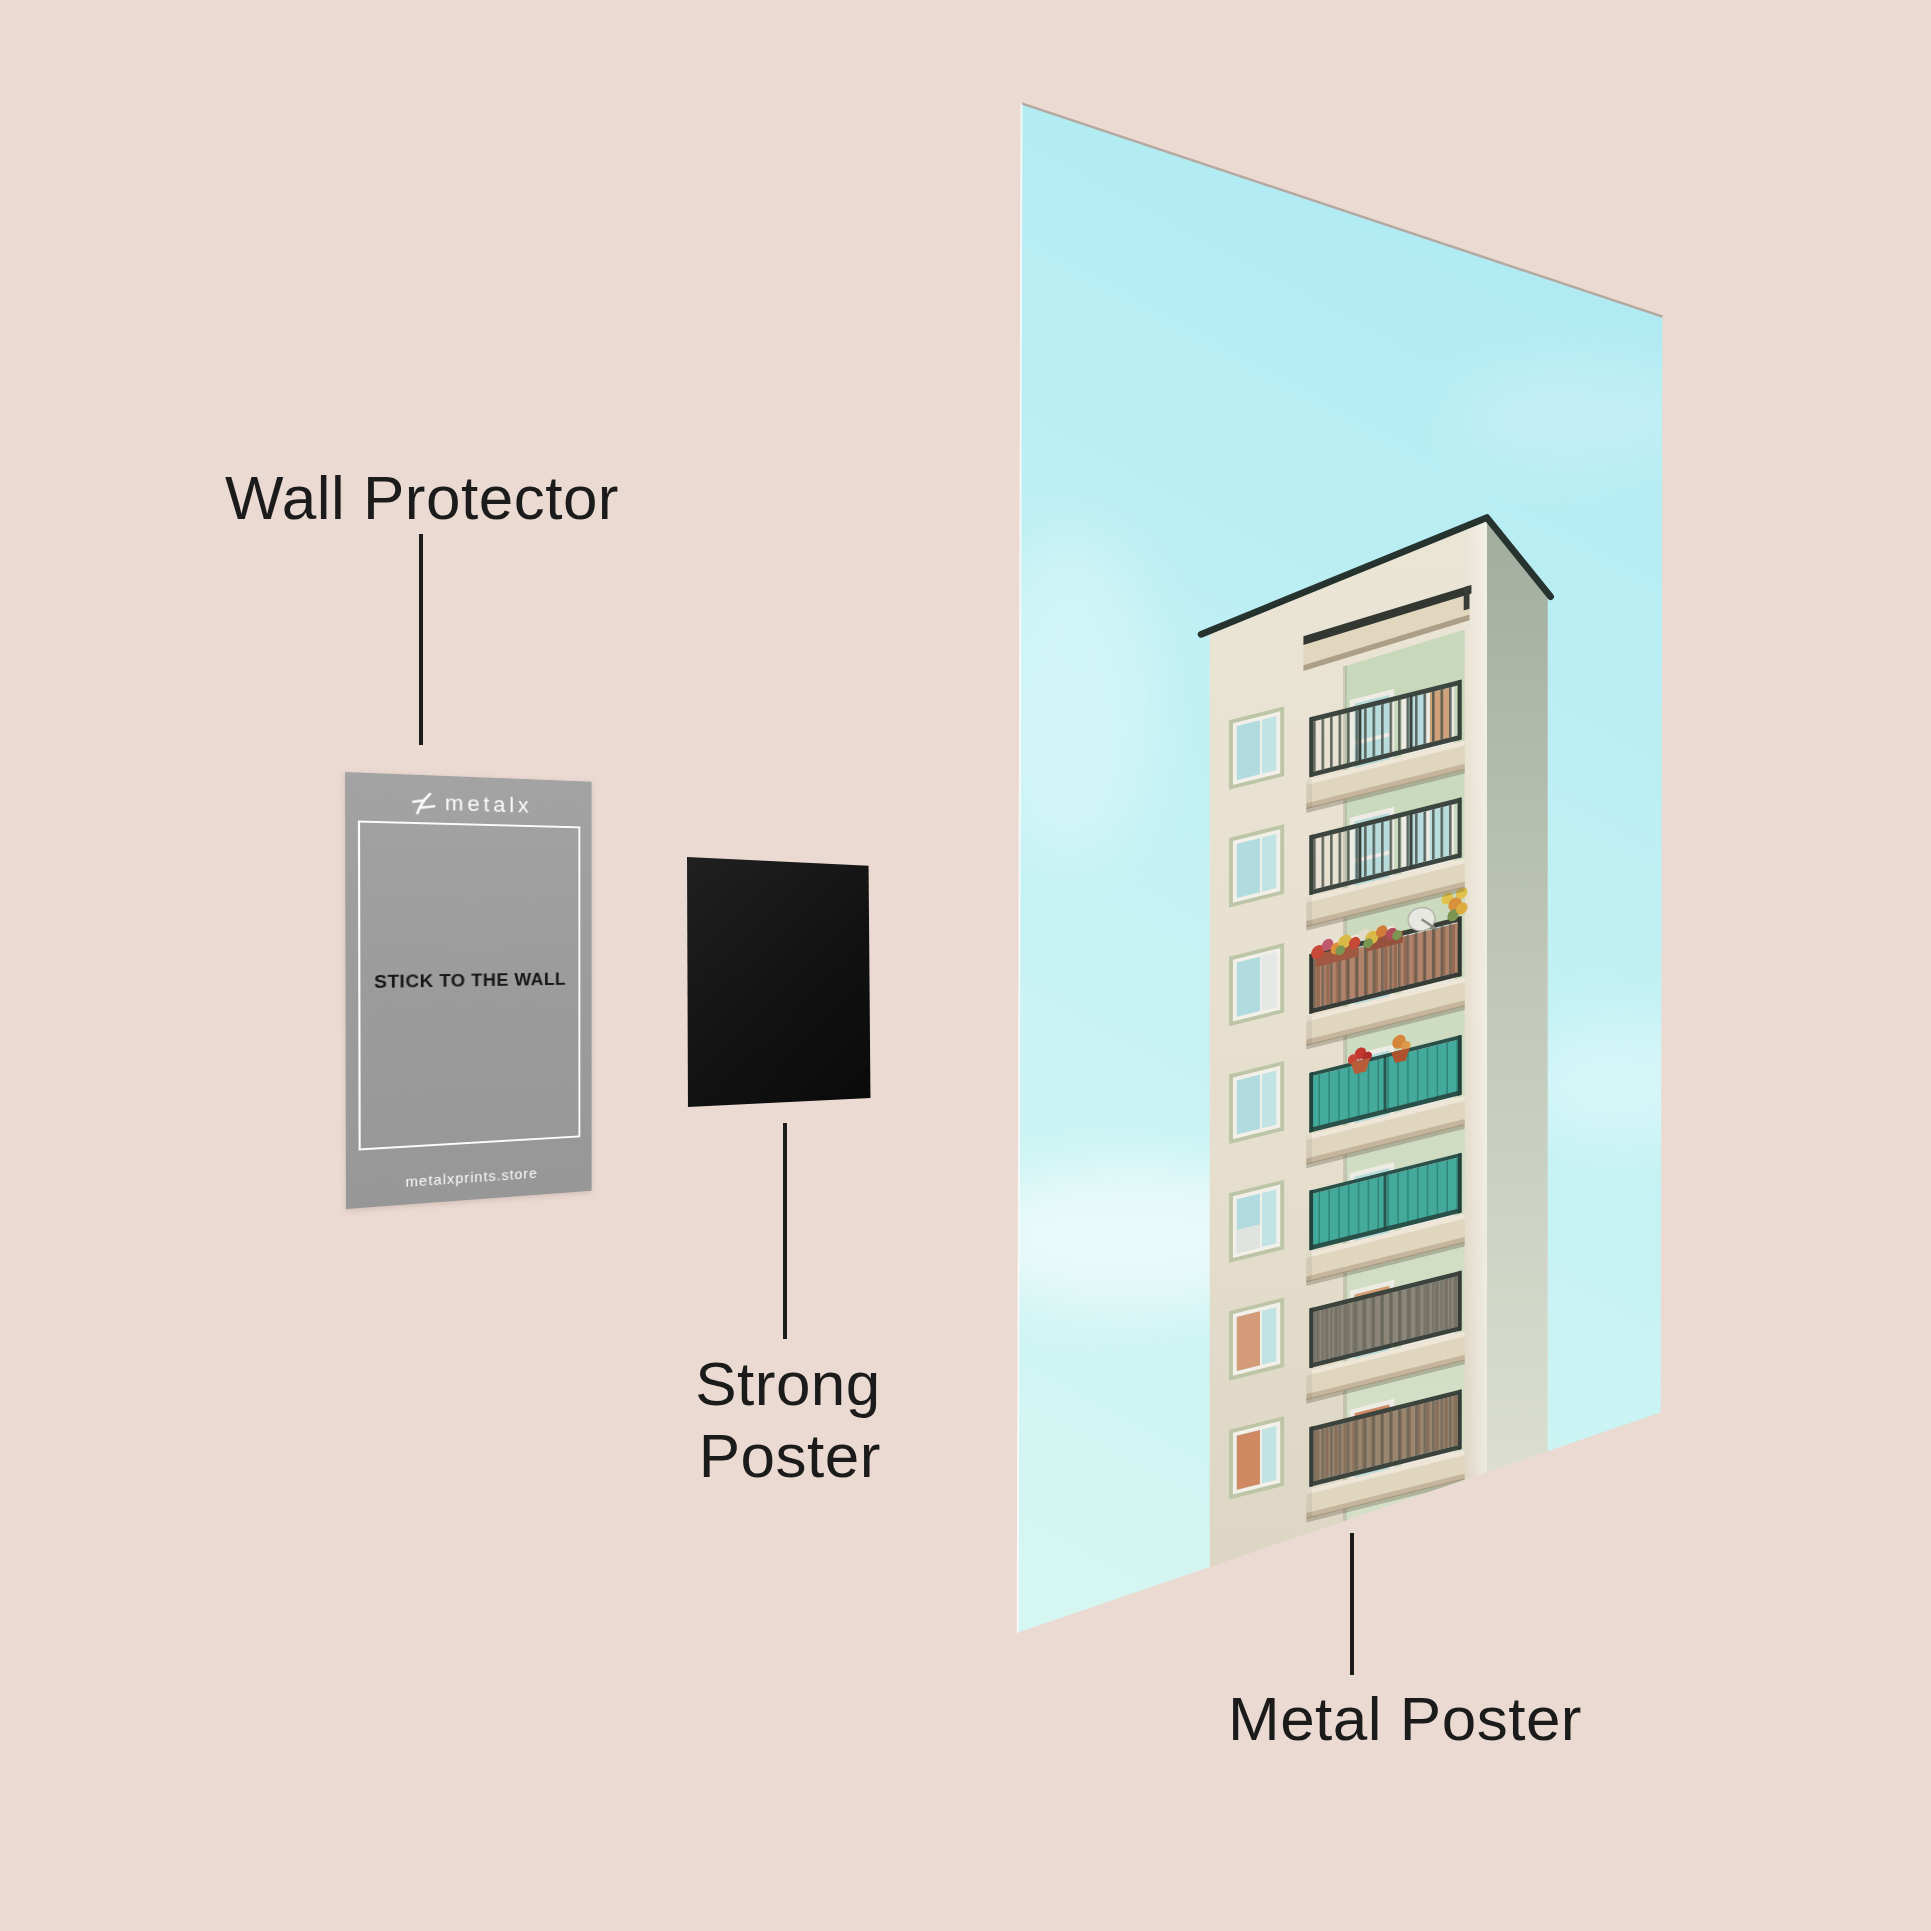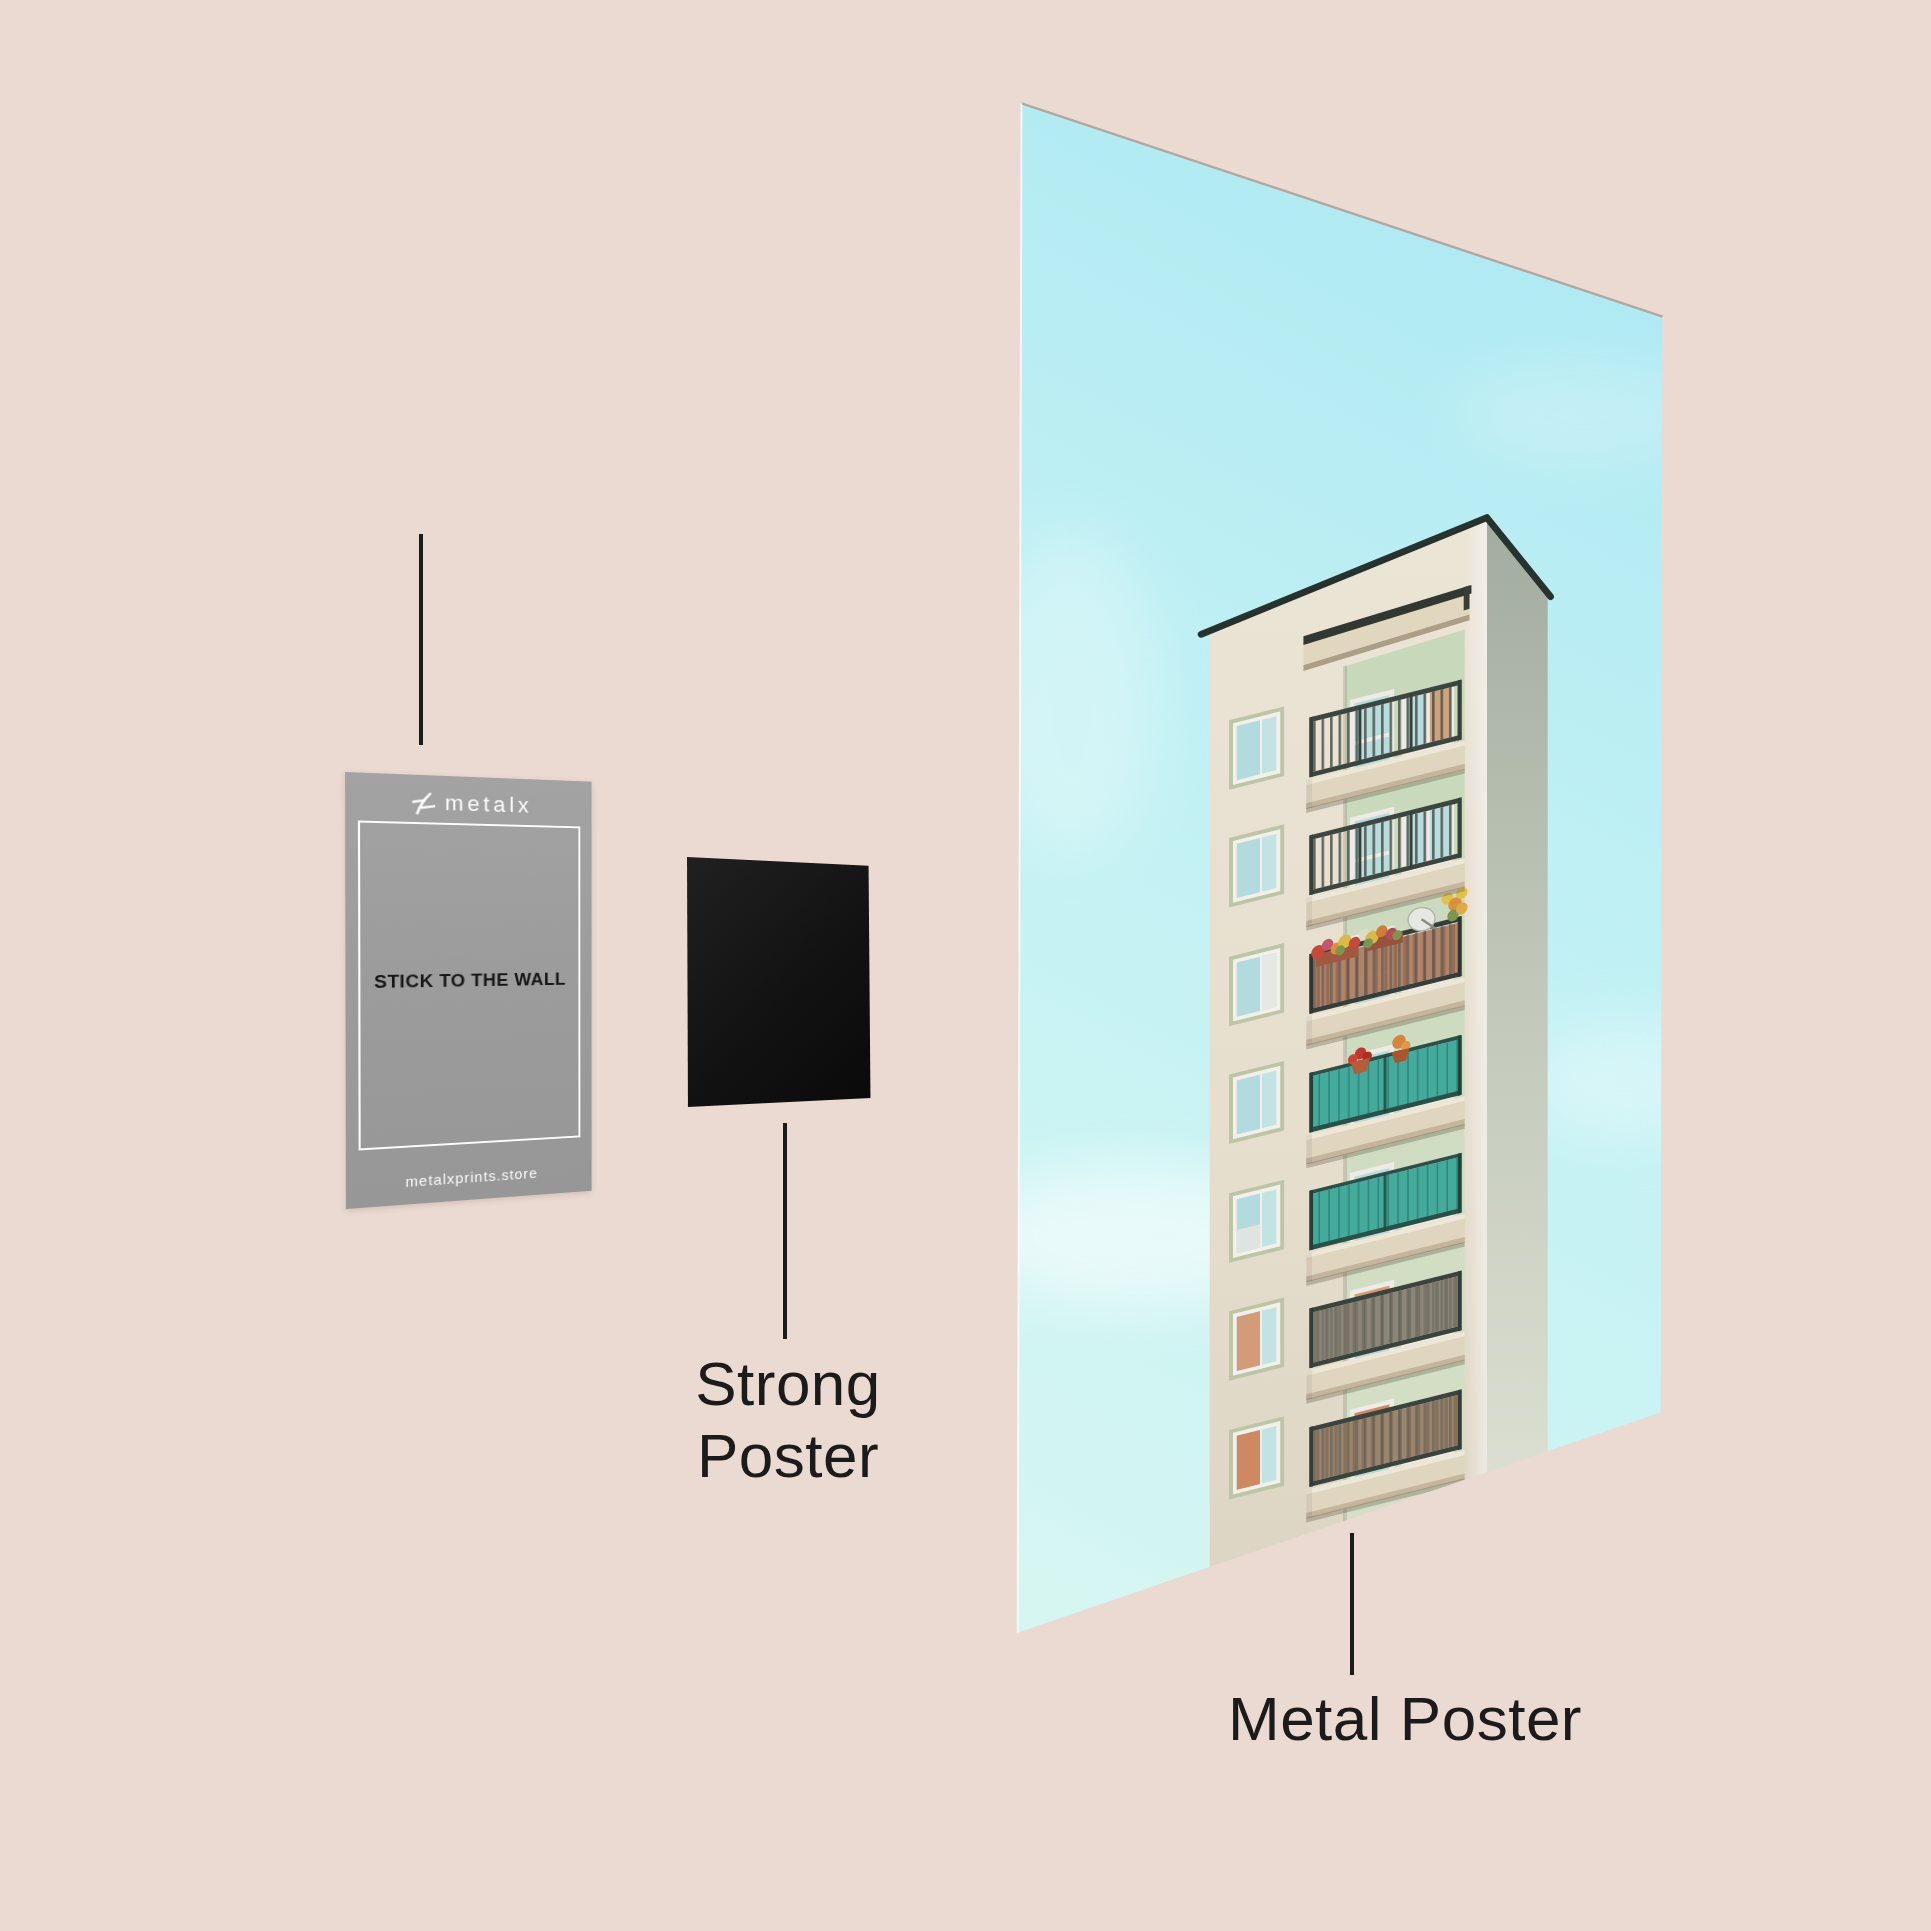--- a/index.html
+++ b/index.html
@@ -2,21 +2,21 @@
 <html><head>
 <meta charset="utf-8">
 <style>
   html,body{margin:0;padding:0;}
   body{width:1931px;height:1931px;overflow:hidden;background:#EBDAD2;
        font-family:"Liberation Sans", sans-serif;}
   #stage{position:absolute;inset:0;width:1931px;height:1931px;}
 
   .label{position:absolute;color:#1B1B1B;font-size:62px;font-weight:500;
          letter-spacing:0.5px;white-space:nowrap;transform:translateX(-50%);}
-  .label.center2{text-align:center;white-space:normal;line-height:1.16;}
+  .label.center2{text-align:right;white-space:normal;line-height:1.16;}
 
   .leader{position:absolute;width:3.9px;background:#1c1c1c;}
 
   
   #card{position:absolute;left:345px;top:772px;width:246px;height:437px;
         transform-origin:0 0;
         transform:matrix3d(1.07112,0.042012,0,0.0002789, 0.0022167,1.003937,0,0.00000869, 0,0,1,0, 0,0,0,1);
         background:linear-gradient(180deg,#a3a3a3 0%,#9c9c9c 45%,#979797 100%);
         box-shadow:0 1.9px 5.8px rgba(90,70,60,.18);}
   #card .logo-row{position:absolute;top:13.5px;left:0;right:0;height:29px;
@@ -354,20 +354,21 @@
     <div class="stick">STICK TO THE WALL</div>
     <div class="site">metalxprints.store</div>
   </div>
 
   <div id="magnet"></div>
 
   <div class="leader" style="left:419px;top:534px;height:211px;"></div>
   <div class="leader" style="left:783px;top:1123px;height:216px;"></div>
   <div class="leader" style="left:1350px;top:1533px;height:142px;"></div>
 
+  <div class="label" style="left:422px;top:462px;">Wall Protector</div>
   <div class="label center2" style="left:788px;top:1348px;">
     <span>Strong</span><br>
     <span>Poster</span>
   </div>
   <div class="label" style="left:1405px;top:1683px;">Metal Poster</div>
 
 </div>
 
 
 </body></html>

